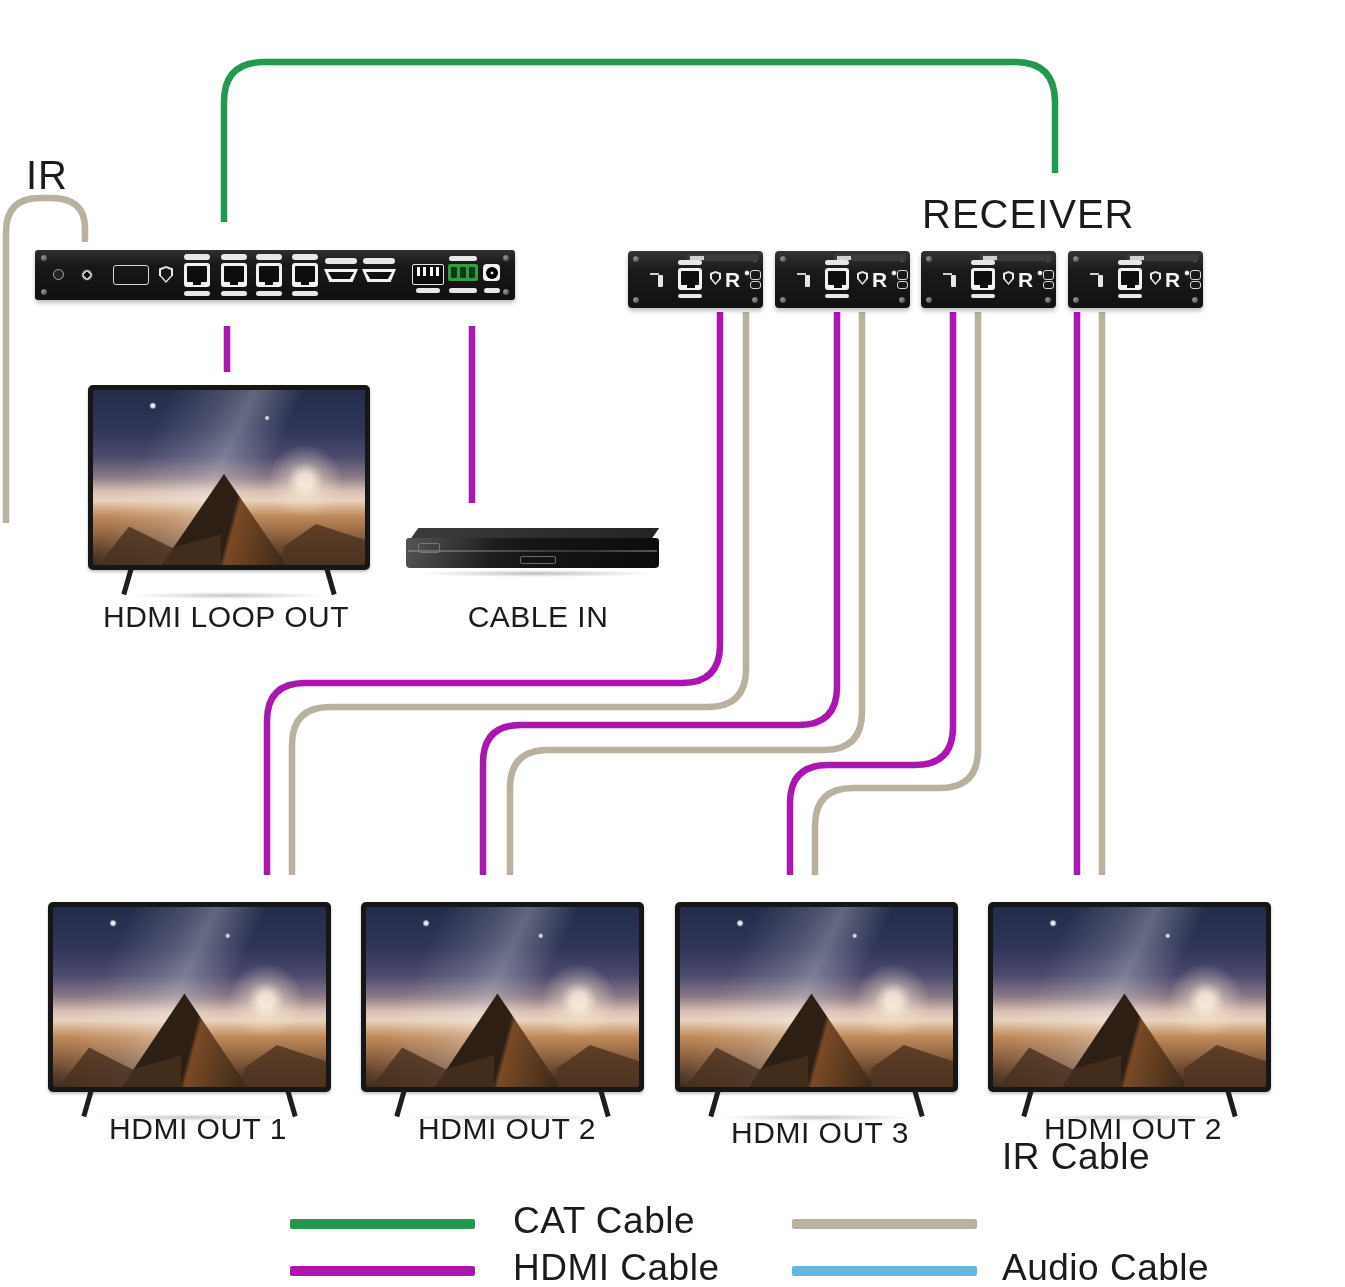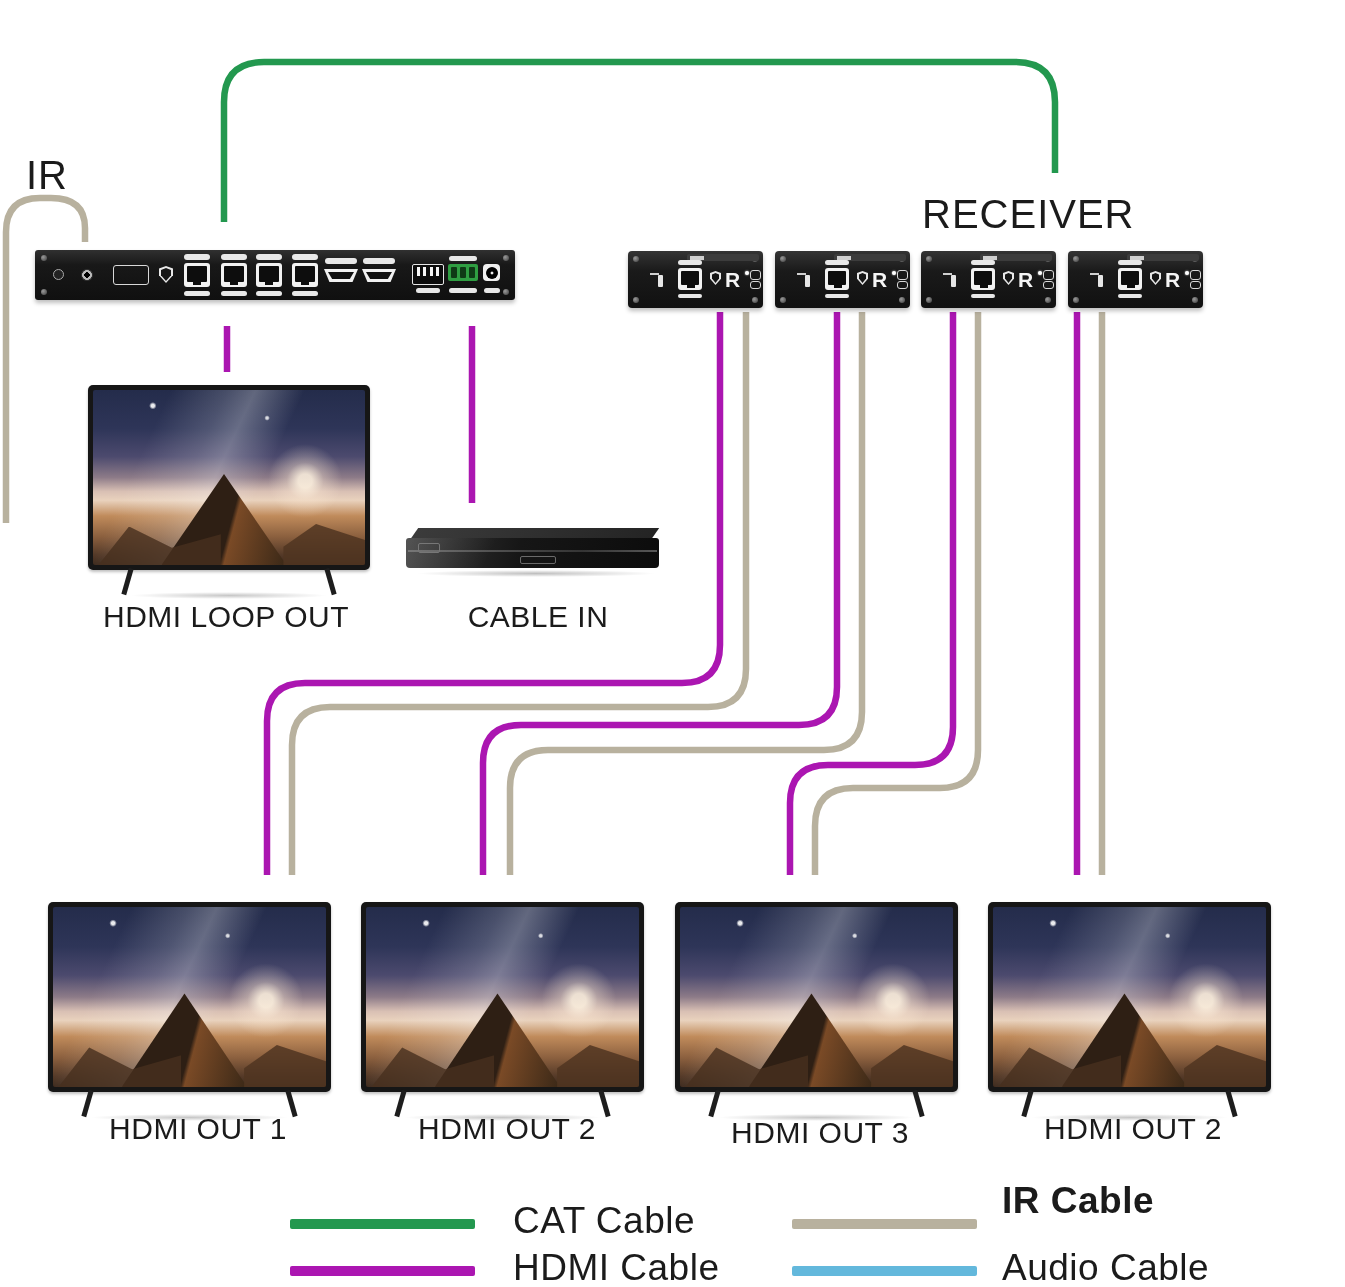--- a/index.html
+++ b/index.html
@@ -359,20 +359,20 @@
 
   <div class="lbl mid centered" style="left:198px;top:1112px;">HDMI OUT 1</div>
   <div class="lbl mid centered" style="left:507px;top:1112px;">HDMI OUT 2</div>
   <div class="lbl mid centered" style="left:820px;top:1116px;">HDMI OUT 3</div>
   <div class="lbl mid centered" style="left:1133px;top:1112px;">HDMI OUT 2</div>
 
   <div>
     <span class="swatch" style="left: 290px; top: 1219px; background-color: rgb(35, 152, 79);"></span>
     <span class="lbl legend-label" style="left:513px;top:1200px;">CAT Cable</span>
     <span class="swatch" style="left: 792px; top: 1219px; background-color: rgb(184, 177, 158);"></span>
-    <span class="lbl legend-label" style="left:1002px;top:1180px;font-weight:bold;">IR Cable</span>
+    <span class="lbl legend-label" style="left:1002px;top:1136px;">IR Cable</span>
     <span class="swatch" style="left: 290px; top: 1266px; background-color: rgb(171, 22, 177);"></span>
     <span class="lbl legend-label" style="left:513px;top:1247px;">HDMI Cable</span>
     <span class="swatch" style="left: 792px; top: 1266px; background-color: rgb(99, 184, 220);"></span>
     <span class="lbl legend-label" style="left:1002px;top:1247px;">Audio Cable</span>
   </div>
 
 </div>
 
 </body></html>

